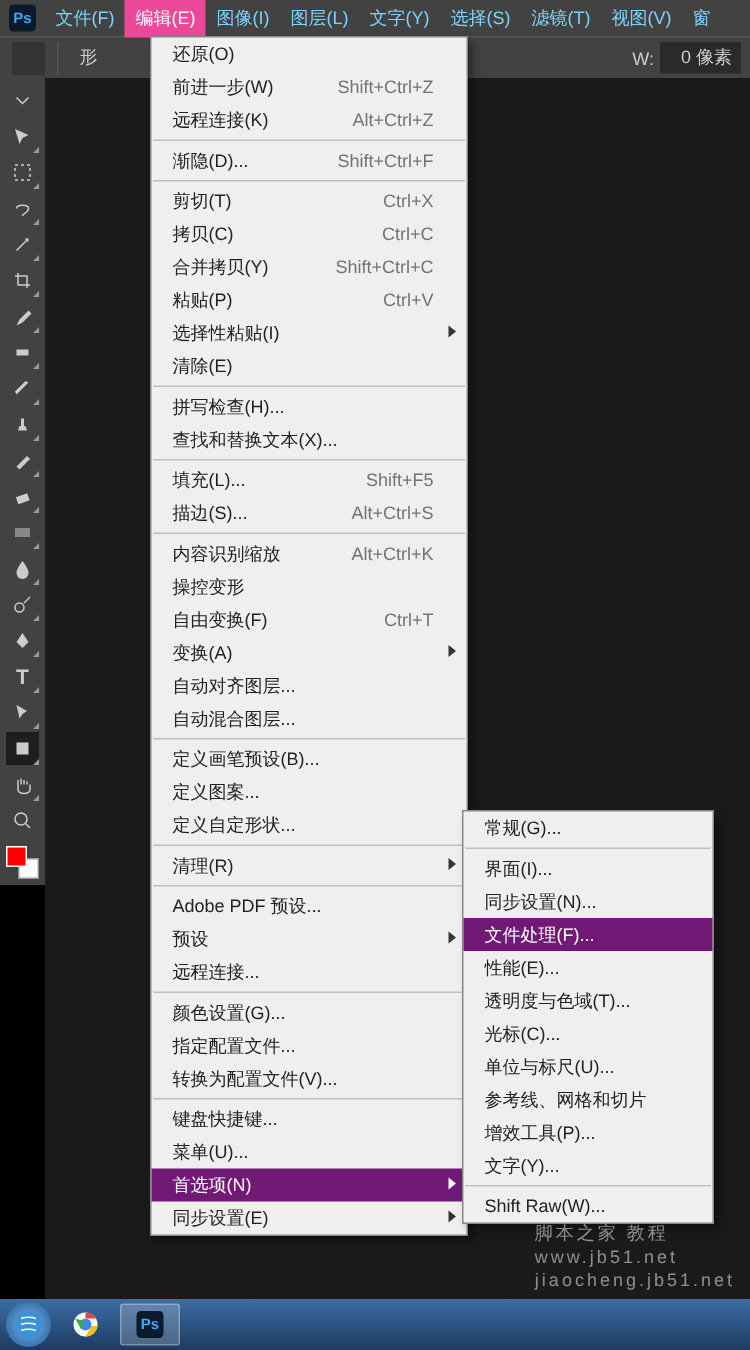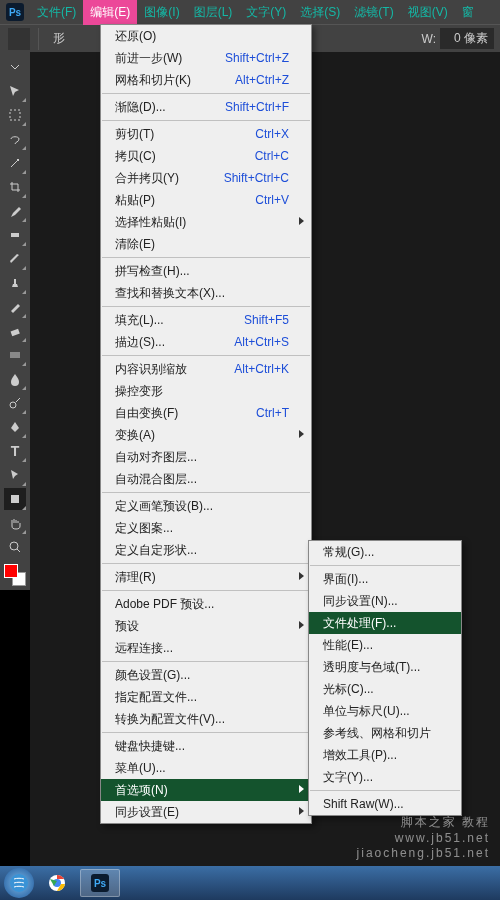--- a/index.html
+++ b/index.html
@@ -1,47 +1,47 @@
 <!DOCTYPE html>
 <html><head>
 <meta charset="utf-8">
 <style>
 *{margin:0;padding:0;box-sizing:border-box;font-family:"Microsoft YaHei","SimSun",sans-serif;font-size:12px;user-select:none}
 body{width:500px;height:900px;background:#000;overflow:hidden;position:relative}
 .menubar{height:24px;background:#424242;display:flex;align-items:center;padding-left:6px}
 .ps-logo{width:18px;height:18px;background:#0b1b2e;border-radius:3px;display:flex;align-items:center;justify-content:center;color:#3fa9f5;font-weight:bold;font-size:10px;margin-right:6px}
-.menu-item{color:#14b8a6;padding:4px 7px;cursor:pointer}
+.menu-item{color:#7dd3fc;padding:4px 7px;cursor:pointer}
 .menu-item.active{background:#ec4899;color:#fff}
 .optbar{height:28px;background:#424242;border-top:1px solid #555;display:flex;align-items:center;padding:0 6px;color:#d0d0d0}
 .opt-icon{width:22px;height:22px;background:#333;margin:0 2px}
 .opt-label{margin-left:8px;color:#ccc}
 .opt-sep{width:1px;height:22px;background:#555;margin:0 6px}
 .opt-w{margin-left:auto;margin-right:4px;color:#ccc}
 .opt-input{background:#2a2a2a;color:#ccc;padding:2px 6px;width:54px;text-align:right}
 .toolbar{position:absolute;left:0;top:52px;width:30px;background:#424242;padding:4px 0;display:flex;flex-direction:column;align-items:center;gap:2px}
 .tool{width:22px;height:22px;display:flex;align-items:center;justify-content:center;color:#ccc;cursor:pointer;position:relative}
 .tool.sel{background:#1e1e1e}
 .tool .tri{position:absolute;right:0;bottom:0;width:0;height:0;border-right:4px solid #999;border-top:4px solid transparent}
 .swatch{width:22px;height:22px;position:relative;margin-top:4px}
 .swatch .fg{position:absolute;width:14px;height:14px;background:#ff0000;border:1px solid #fff;left:0;top:0}
 .swatch .bg{position:absolute;width:14px;height:14px;background:#fff;border:1px solid #999;right:0;bottom:0}
 .canvas{position:absolute;left:30px;top:52px;right:0;bottom:34px;background:#1a1a1a}
 .dropdown{position:absolute;background:#efefef;border:1px solid #888;box-shadow:3px 3px 6px rgba(0,0,0,.4)}
 .dd-main{left:100px;top:24px;width:212px}
-.dd-sub{left:308px;top:540px;width:154px}
+.dd-sub{left:308px;top:540px;width:168px}
 .dd-item{height:22px;display:flex;align-items:center;padding:0 22px 0 14px;color:#222;cursor:pointer;position:relative;white-space:nowrap}
-.dd-item.hl{background:#14532d;color:#fff}
+.dd-item.hl{background:#701a75;color:#fff}
 .dd-sep{height:1px;background:#c0c0c0;margin:2px 1px}
-.dd-short{margin-left:auto;color:#1d4ed8}
+.dd-short{margin-left:auto;color:#737373}
 .dd-arrow{position:absolute;right:6px;top:5px}
 .taskbar{position:absolute;left:0;right:0;bottom:0;height:34px;background:linear-gradient(#3b6ea5,#1e3a5f);display:flex;align-items:center;padding:0 4px}
 .tb-btn{width:40px;height:28px;display:flex;align-items:center;justify-content:center;margin-right:3px;border-radius:2px}
 .tb-btn.start{background:radial-gradient(circle,#7db9e8,#1e5799);border-radius:50%;width:30px;height:30px}
 .tb-btn.active{background:rgba(255,255,255,.2);border:1px solid rgba(255,255,255,.3)}
-.watermark{position:absolute;right:10px;bottom:38px;color:rgba(255,255,255,.5);font-size:13px;letter-spacing:2px;text-align:right;line-height:1.3}
+.watermark{position:absolute;right:10px;bottom:38px;color:rgba(255,255,255,.5);font-size:13px;letter-spacing:2px;text-align:left;line-height:1.3}
 svg{display:block}
 </style>
 </head>
 <body>
 
 <div class="menubar">
   <div class="ps-logo">Ps</div>
   <div class="menu-item">文件(F)</div>
   <div class="menu-item active">编辑(E)</div>
   <div class="menu-item">图像(I)</div>
@@ -196,21 +196,21 @@
 
 <div class="dropdown dd-main" id="dd-main">
     <div class="dd-item">
       <span>还原(O)</span>
     </div>
     <div class="dd-item">
       <span>前进一步(W)</span>
       <span class="dd-short">Shift+Ctrl+Z</span>
     </div>
     <div class="dd-item">
-      <span>网格和切片(K)</span>
+      <span>远程连接(K)</span>
       <span class="dd-short">Alt+Ctrl+Z</span>
     </div>
     <div class="dd-sep"></div>
     <div class="dd-item">
       <span>渐隐(D)...</span>
       <span class="dd-short">Shift+Ctrl+F</span>
     </div>
     <div class="dd-sep"></div>
     <div class="dd-item">
       <span>剪切(T)</span>

